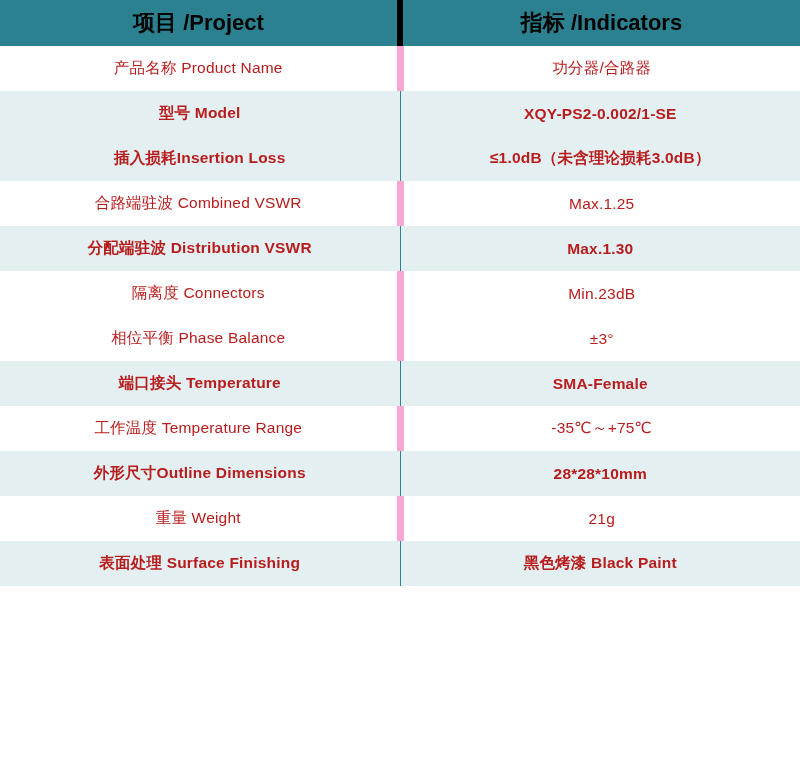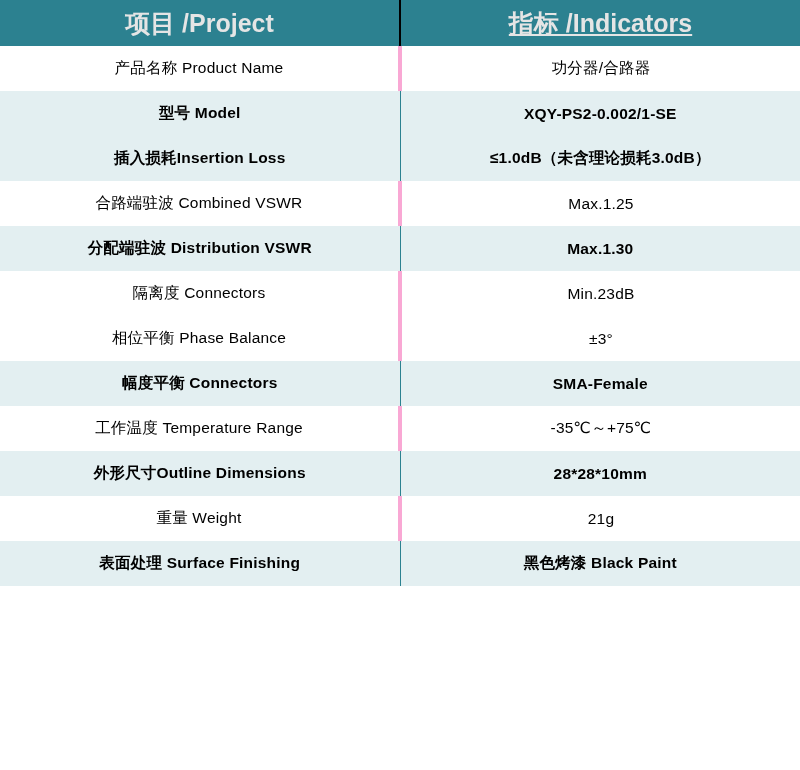--- a/index.html
+++ b/index.html
@@ -17,49 +17,48 @@
   .spec-table {
     width: 800px;
     border-collapse: collapse;
     table-layout: fixed;
   }
   .spec-table col.col-project { width: 400px; }
   .spec-table col.col-indicator { width: 400px; }
 
   .spec-table thead th {
     background: #2c8190;
-    color: #e5e5e5;
-    font-size: 25px;
+    color: #000000;
+    font-size: 22px;
     font-weight: bold;
     height: 46px;
     line-height: 46px;
     padding: 0;
     text-align: center;
     border: none;
   }
   .spec-table thead th.th-divider {
-    border-left: 2px solid #000000;
-    text-decoration: underline;
+    border-left: 6px solid #000000;
   }
 
   .spec-table tbody td {
     height: 45px;
     font-size: 15.5px;
     text-align: center;
     padding: 0 20px;
     border: none;
     vertical-align: middle;
-    color: #000000;
+    color: #b91c1c;
     letter-spacing: 0.2px;
   }
   .spec-table tbody tr.row-odd td { background: #ffffff; }
   .spec-table tbody tr.row-even td { background: #e3eff1; font-weight: bold; }
 
   .spec-table tbody td.cell-indicator {
-    border-left: 4px solid #f9a8d4;
+    border-left: 7px solid #f9a8d4;
   }
   .spec-table tbody tr.row-even td.cell-indicator {
     border-left: 1px solid #2c8190;
   }
 </style>
 </head>
 <body>
 
 <table class="spec-table">
   <colgroup>
@@ -95,21 +94,21 @@
       </tr>
       <tr class="row-odd">
         <td class="cell-project">隔离度 Connectors</td>
         <td class="cell-indicator">Min.23dB</td>
       </tr>
       <tr class="row-odd">
         <td class="cell-project">相位平衡 Phase Balance</td>
         <td class="cell-indicator">±3°</td>
       </tr>
       <tr class="row-even">
-        <td class="cell-project">幅度平衡 Connectors</td>
+        <td class="cell-project">端口接头 Temperature</td>
         <td class="cell-indicator">SMA-Female</td>
       </tr>
       <tr class="row-odd">
         <td class="cell-project">工作温度 Temperature Range</td>
         <td class="cell-indicator">-35℃～+75℃</td>
       </tr>
       <tr class="row-even">
         <td class="cell-project">外形尺寸Outline Dimensions</td>
         <td class="cell-indicator">28*28*10mm</td>
       </tr>

